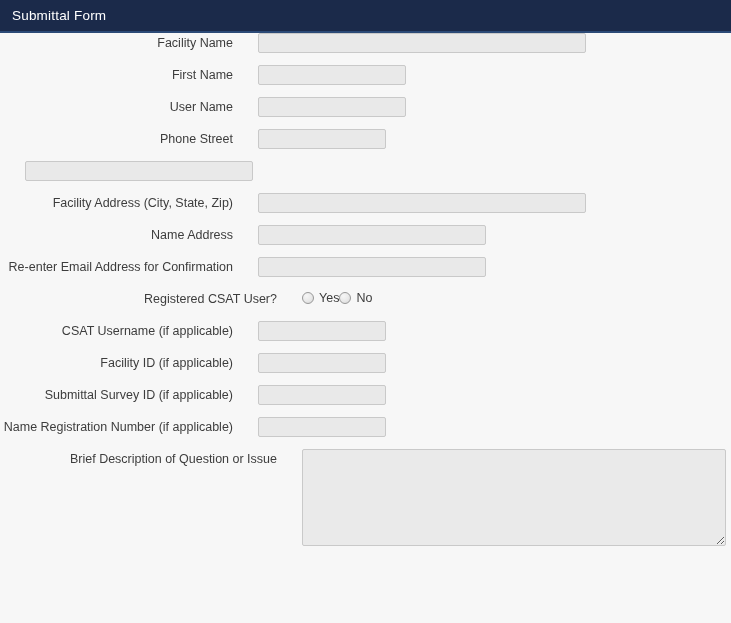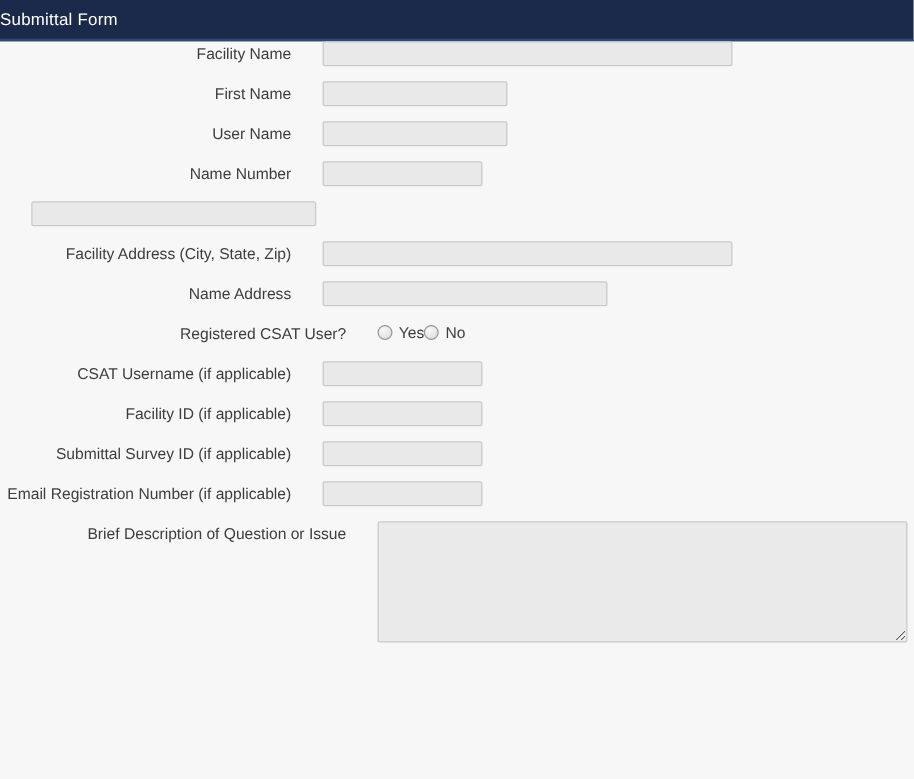--- a/index.html
+++ b/index.html
@@ -8,20 +8,21 @@
     background: #f7f7f7;
     font-family: "Liberation Sans", sans-serif;
     overflow: hidden;
   }
   .header {
     height: 33px;
     background: #1b2a4a;
     border-bottom: 2px solid #2c4a77;
     display: flex;
     align-items: center;
+    padding-left: 12px;
   }
   .header-title {
     color: #ffffff;
     font-size: 13.5px;
     letter-spacing: 0.2px;
   }
   .form-area {
   }
   .row {
     display: flex;
@@ -104,38 +105,42 @@
     <label class="lbl">First Name</label>
     <input type="text" class="fld w-148" aria-label="First Name" style="">
   </div>
 
   <div class="row">
     <label class="lbl">User Name</label>
     <input type="text" class="fld w-148" aria-label="Last Name" style="">
   </div>
 
   <div class="row">
-    <label class="lbl">Name Number</label>
+    <label class="lbl">Phone Street</label>
     <input type="text" class="fld w-128" aria-label="Phone Number" style="">
   </div>
 
   <div class="row">
     <input type="text" class="fld w-228" aria-label="Facility Address (Street)" style="">
   </div>
 
   <div class="row">
     <label class="lbl">Facility Address (City, State, Zip)</label>
     <input type="text" class="fld w-328" aria-label="Facility Address (City, State, Zip)" style="">
   </div>
 
   <div class="row">
     <label class="lbl">Name Address</label>
     <input type="text" class="fld w-228" aria-label="Email Address" style="">
   </div>
 
+  <div class="row">
+    <label class="lbl">Re-enter Email Address for Confirmation</label>
+    <input type="text" class="fld w-228" aria-label="Re-enter Email Address for Confirmation" style="">
+  </div>
 
   <div class="row row-top">
     <label class="lbl">Registered CSAT User?</label>
     <div class="radio-group">
       <label class="radio-opt">
         <span class="radio-circle"></span>
         <span class="radio-text">Yes</span>
       </label>
       <label class="radio-opt">
         <span class="radio-circle"></span>
@@ -153,21 +158,21 @@
     <label class="lbl">Facility ID (if applicable)</label>
     <input type="text" class="fld w-128" aria-label="Facility ID (if applicable)" style="">
   </div>
 
   <div class="row">
     <label class="lbl">Submittal Survey ID (if applicable)</label>
     <input type="text" class="fld w-128" aria-label="Facility Survey ID (if applicable)" style="">
   </div>
 
   <div class="row">
-    <label class="lbl">Email Registration Number (if applicable)</label>
+    <label class="lbl">Name Registration Number (if applicable)</label>
     <input type="text" class="fld w-128" aria-label="User Registration Number (if applicable)" style="">
   </div>
 
   <div class="row row-top">
     <label class="lbl">Brief Description of Question or Issue</label>
     <textarea class="fld ta" aria-label="Brief Description of Question or Issue" style=""></textarea>
   </div>
 
 </div>
 

